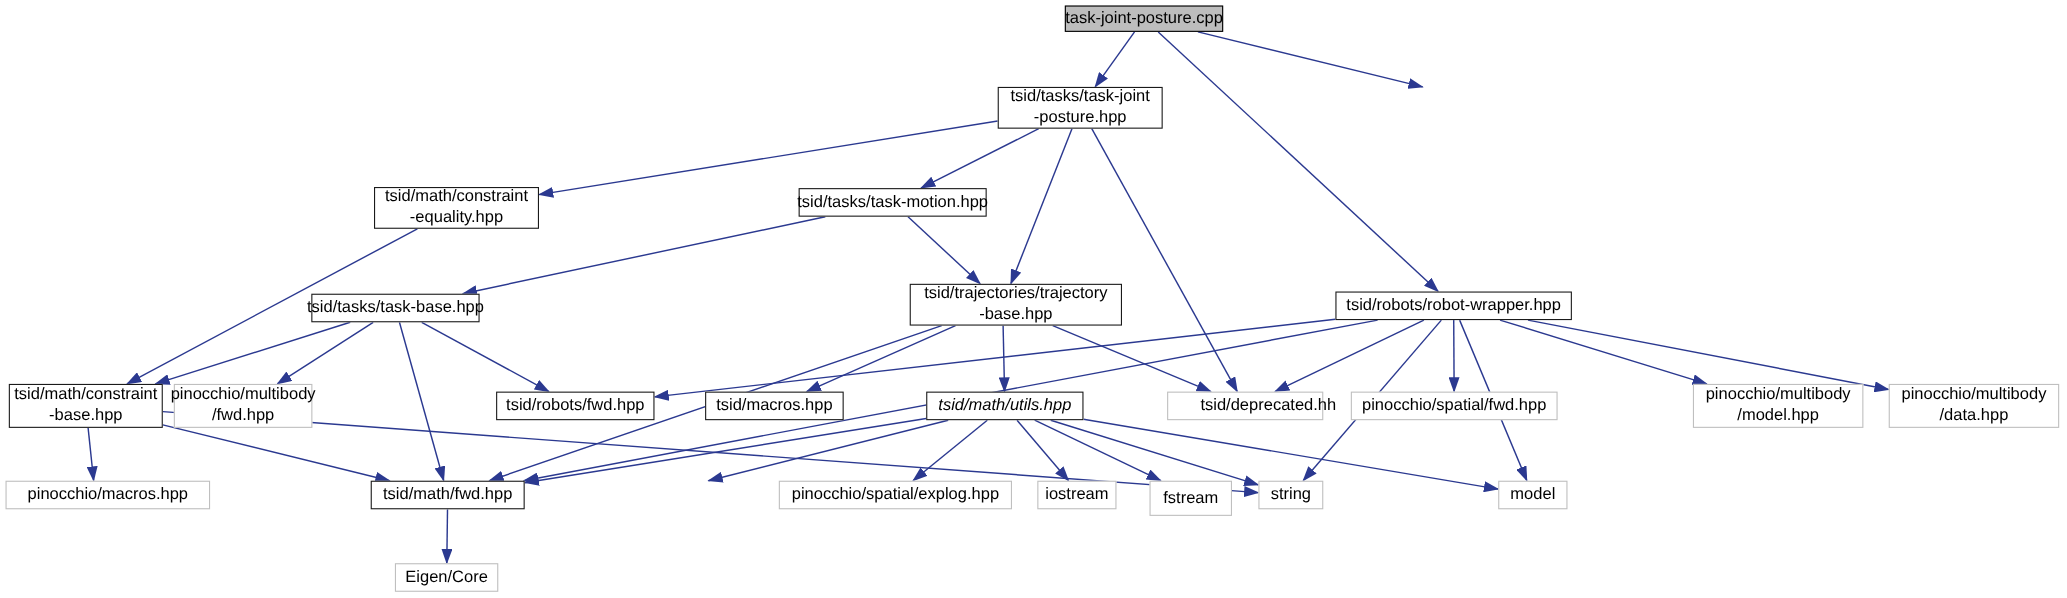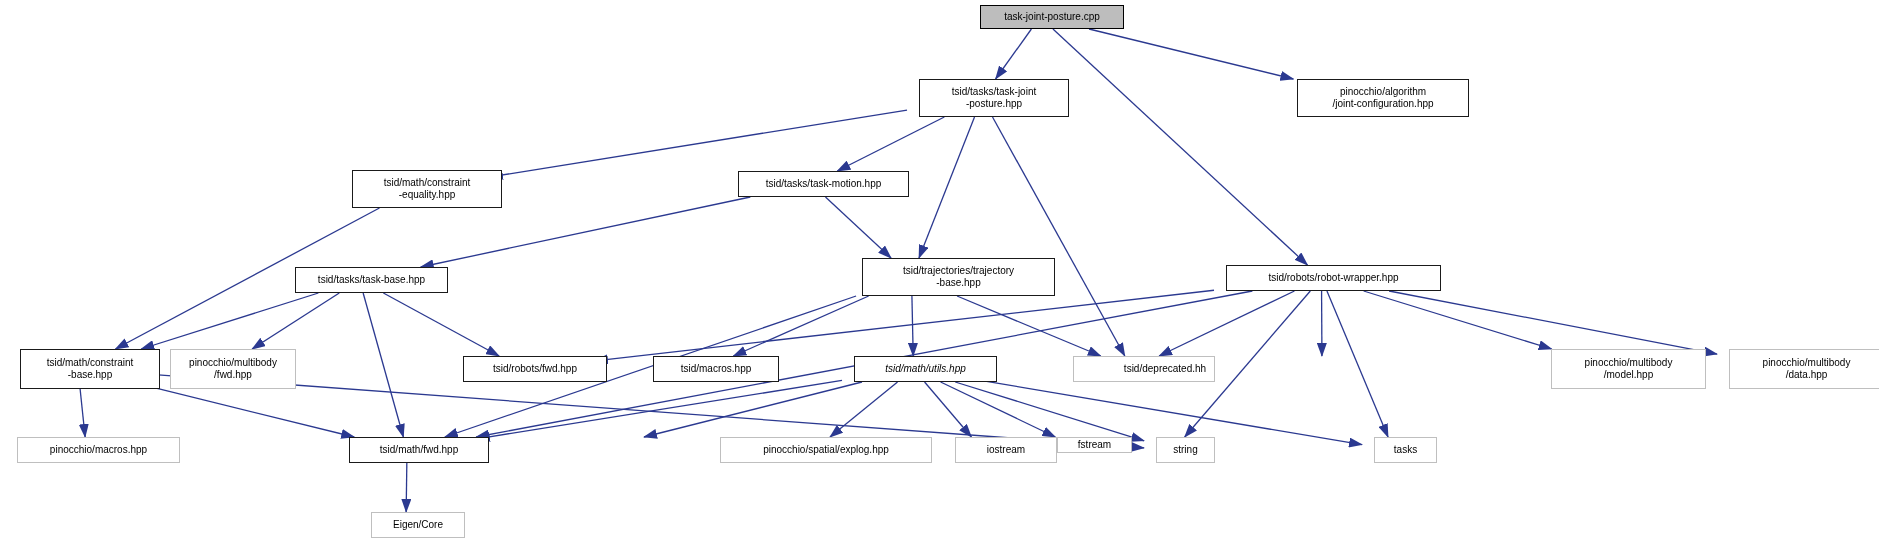--- a/index.html
+++ b/index.html
@@ -6,23 +6,22 @@
   #stage {
     position:relative; width:1879px; height:544px; background:#ffffff;
     font-family:"Liberation Sans", sans-serif; overflow:hidden;
   }
   #edges { position:absolute; left:0; top:0; width:1879px; height:544px; }
   #edges line { stroke:var(--edge-color,#2b3990); stroke-width:1.3; }
   .node {
     position:absolute; box-sizing:border-box; background:#ffffff;
     border:1.4px solid #000000; color:#000000;
     display:flex; flex-direction:column; align-items:center; justify-content:center;
-    font-size:10px; line-height:1.24; white-space:nowrap; text-align:left;
+    font-size:15px; line-height:1.24; white-space:nowrap; text-align:left;
     cursor:default;
-    margin-left:12px;
   }
   .node.internal { border-color:#1a1a1a; cursor:pointer; }
   .node.external { border-color:#bfbfbf; }
   .node.root { background:#bdbdbd; border-color:#000000; }
 </style>
 </head>
 <body>
 
 <div id="stage" style="--edge-color: #2b3990; background: rgb(255, 255, 255);">
   <svg id="edges" xmlns="http://www.w3.org/2000/svg">
@@ -69,35 +68,31 @@
       <line x1="1326.9418604651162" y1="291" x2="1388.0581395348838" y2="437" marker-end="url(#arrowhead)"></line>
       <line x1="406.82666666666665" y1="463" x2="406.17333333333335" y2="512" marker-end="url(#arrowhead)"></line>
     </svg>
 <div class="node root" style="left: 968px; top: 5px; width: 144px; height: 24px; background: rgb(189, 189, 189);">
       <span>task-joint-posture.cpp</span>
     </div>
     <div class="node internal" style="left: 907px; top: 79px; width: 150px; height: 38px;">
       <span>tsid/tasks/task-joint</span>
       <span>-posture.hpp</span>
     </div>
-    <div class="node internal" style="left: 1285px; top: 79px; width: 172px; height: 38px;">
-      <span>pinocchio/algorithm</span>
-      <span>/joint-configuration.hpp</span>
-    </div>
     <div class="node internal" style="left: 340px; top: 170px; width: 150px; height: 38px;">
       <span>tsid/math/constraint</span>
       <span>-equality.hpp</span>
     </div>
     <div class="node internal" style="left: 726px; top: 171px; width: 171px; height: 26px;">
       <span>tsid/tasks/task-motion.hpp</span>
     </div>
     <div class="node internal" style="left: 283px; top: 267px; width: 153px; height: 26px;">
       <span>tsid/tasks/task-base.hpp</span>
     </div>
-    <div class="node internal" style="left: 850px; top: 258px; width: 193px; height: 38px;">
+    <div class="node internal" style="left: 827px; top: 258px; width: 193px; height: 38px;">
       <span>tsid/trajectories/trajectory</span>
       <span>-base.hpp</span>
     </div>
     <div class="node internal" style="left: 1214px; top: 265px; width: 215px; height: 26px;">
       <span>tsid/robots/robot-wrapper.hpp</span>
     </div>
     <div class="node internal" style="left: 8px; top: 349px; width: 140px; height: 40px;">
       <span>tsid/math/constraint</span>
       <span>-base.hpp</span>
     </div>
@@ -110,45 +105,48 @@
     </div>
     <div class="node internal" style="left: 641px; top: 356px; width: 126px; height: 26px;">
       <span>tsid/macros.hpp</span>
     </div>
     <div class="node internal" style="left: 842px; top: 356px; width: 143px; height: 26px; font-style: italic;">
       <span>tsid/math/utils.hpp</span>
     </div>
     <div class="node external" style="left: 1061px; top: 356px; width: 142px; height: 26px; padding-left: 42px;">
       <span>tsid/deprecated.hh</span>
     </div>
+    <div class="node external" style="left: 1228px; top: 356px; width: 188px; height: 26px;">
+      <span>pinocchio/spatial/fwd.hpp</span>
+    </div>
     <div class="node external" style="left: 1539px; top: 349px; width: 155px; height: 40px;">
       <span>pinocchio/multibody</span>
       <span>/model.hpp</span>
     </div>
     <div class="node external" style="left: 1717px; top: 349px; width: 155px; height: 40px;">
       <span>pinocchio/multibody</span>
       <span>/data.hpp</span>
     </div>
-    <div class="node external" style="left: 5px; top: 437px; width: 163px; height: 26px;">
+    <div class="node external" style="left: 5px; top: 437px; width: 186px; height: 26px;">
       <span>pinocchio/macros.hpp</span>
     </div>
     <div class="node internal" style="left: 337px; top: 437px; width: 140px; height: 26px;">
       <span>tsid/math/fwd.hpp</span>
     </div>
     <div class="node external" style="left: 708px; top: 437px; width: 212px; height: 26px;">
       <span>pinocchio/spatial/explog.hpp</span>
     </div>
-    <div class="node external" style="left: 943px; top: 437px; width: 102px; height: 26px;">
+    <div class="node external" style="left: 943px; top: 437px; width: 72px; height: 26px;">
       <span>iostream</span>
     </div>
-    <div class="node external" style="left: 1045px; top: 437px; width: 75px; height: 16px;">
+    <div class="node external" style="left: 1045px; top: 437px; width: 75px; height: 32px;">
       <span>fstream</span>
     </div>
     <div class="node external" style="left: 1144px; top: 437px; width: 59px; height: 26px;">
       <span>string</span>
     </div>
     <div class="node external" style="left: 1362px; top: 437px; width: 63px; height: 26px;">
-      <span>tasks</span>
+      <span>model</span>
     </div>
     <div class="node external" style="left: 359px; top: 512px; width: 94px; height: 26px;">
       <span>Eigen/Core</span>
     </div>
   </div>
 
 </body></html>

